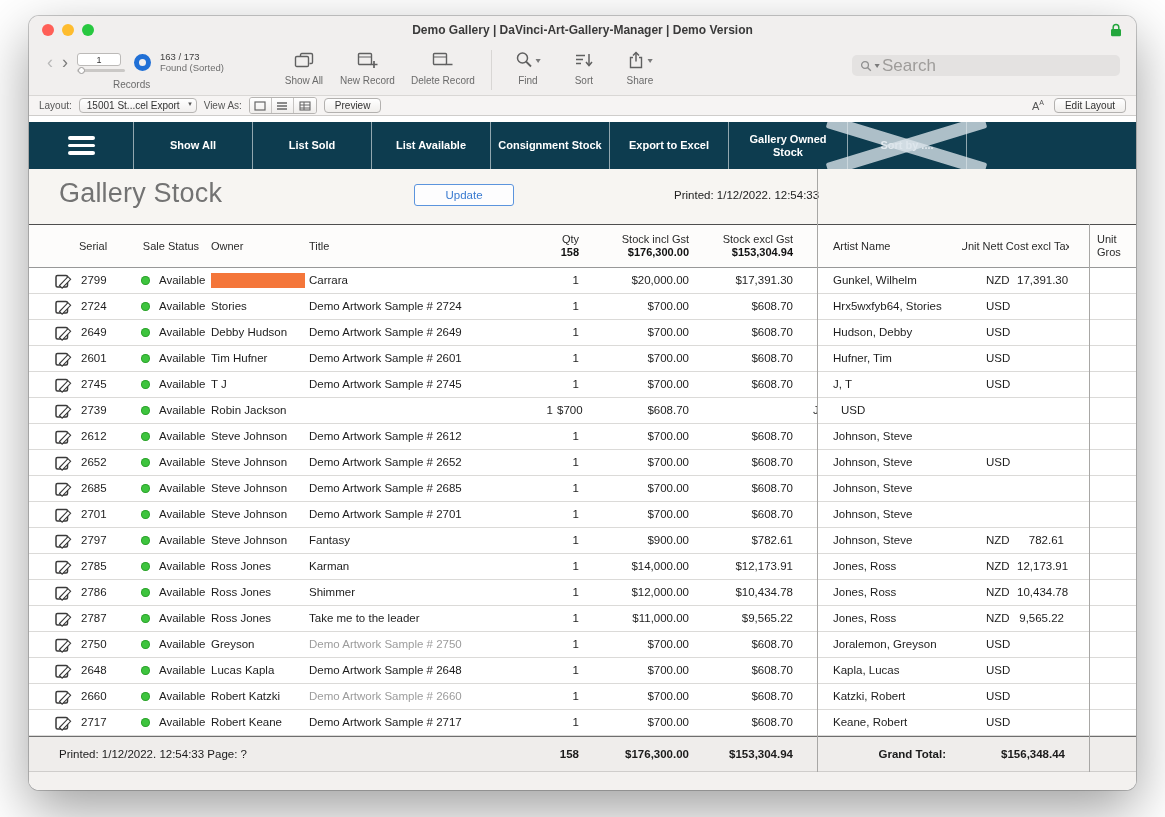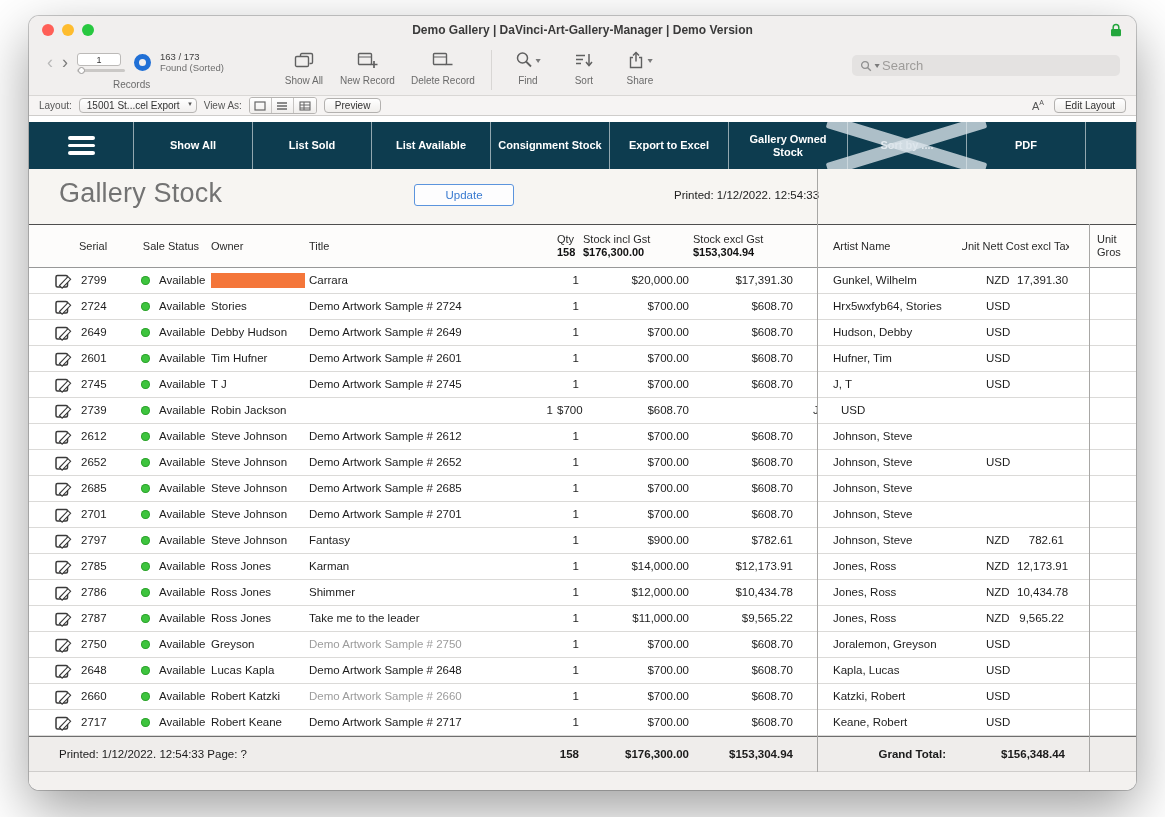--- a/index.html
+++ b/index.html
@@ -31,21 +31,21 @@
 .found-text .muted{color:#6d6d6d}
 .rec-label{font-size:10px;color:#6b6b6b;margin-top:4px;margin-left:66px}
 .tools{display:flex;align-items:flex-start;margin-left:52px}
 .tool{display:flex;flex-direction:column;align-items:center;min-width:56px;padding:0 8px}
 .tool-ico{height:22px;display:flex;align-items:center;gap:3px}
 .tool-label{font-size:10px;color:#6b6b6b;margin-top:4px;white-space:nowrap}
 .caret{font-size:8px;color:#7a7a7a;transform:scaleX(1.3)}
 .tb-sep{width:1px;height:40px;background:#d8d6d4;margin:1px 8px 0}
 .tb-spacer{flex:1}
 .search-field{margin-top:6px;width:268px;height:21px;background:#e4e2e1;border-radius:5px;display:flex;align-items:center;padding:0 8px;gap:3px}
-.search-field input{flex:1;border:none;outline:none;background:transparent;font-size:13px;color:#555;font-family:"Liberation Sans",sans-serif}
+.search-field input{flex:1;border:none;outline:none;background:transparent;font-size:17px;color:#555;font-family:"Liberation Sans",sans-serif}
 .search-field input::placeholder{color:#9e9c9a}
 
 
 .layoutbar{height:20px;background:#f6f4f3;border-bottom:1px solid #cfcdcb;display:flex;align-items:center;padding:0 10px;gap:7px;flex:0 0 auto}
 .lb-label{font-size:10px;color:#555}
 .lb-select{font-size:10px;color:#333;background:linear-gradient(#fff,#f1efee);border:1px solid #b7b5b3;border-radius:4px;padding:1px 16px 1px 7px;position:relative;white-space:nowrap}
 .lb-select .dd{position:absolute;right:4px;top:1px;font-size:7px;color:#555}
 .viewas{display:flex;border:1px solid #b7b5b3;border-radius:3px;overflow:hidden}
 .viewas span{width:22px;height:15px;display:flex;align-items:center;justify-content:center;background:linear-gradient(#fff,#f0eeec);border-right:1px solid #c6c4c2}
 .viewas span:last-child{border-right:none}
@@ -71,21 +71,21 @@
 .rep-head{height:55px;background:#f7f5f2;position:relative}
 .rep-title{position:absolute;left:30px;top:9px;font-size:27px;font-weight:500;color:#737373;letter-spacing:.2px}
 .update-btn{position:absolute;left:385px;top:15px;width:100px;height:22px;font-size:11.5px;color:#3a7bd0;
   border:1.5px solid #5b94dd;border-radius:3px;background:#fdfdfe;font-family:"Liberation Sans",sans-serif;cursor:pointer}
 .rep-printed{position:absolute;left:645px;top:20px;font-size:11.5px;color:#222}
 
 .grid{display:grid;grid-template-columns:28px 58px 72px 100px 250px 26px 110px 104px 20px 145px 55px 52px 20px 44px;padding-left:20px}
 .thead{height:44px;border-top:1px solid #4e4e4e;border-bottom:1px solid #989898;background:#fdfcfb}
 .hc{display:flex;flex-direction:column;justify-content:center;font-size:11px;color:#2b2b2b;overflow:hidden;white-space:nowrap}
 .hc.two{gap:0;line-height:13px}
-.hc.right{padding-right:4px}
+.hc.right{align-items:flex-end;padding-right:4px}
 .hc.center{align-items:center}
 .hc b{font-weight:700;color:#111}
 .h-serial{padding-left:2px}
 .h-owner{padding-left:4px}
 .h-title{padding-left:2px}
 .h-artist{padding-left:16px}
 .h-gros{padding-left:8px;line-height:12px}
 
 .trow{height:26px;background:#fff;border-bottom:1px solid #dbdad8}
 .trow .cell{font-size:11.5px;color:#1d1d1d;line-height:25px;white-space:nowrap;overflow:hidden}
@@ -279,21 +279,20 @@
           <span></span>
           <span></span>
         </div>
       <div class="nav-item">Show All</div>
       <div class="nav-item">List Sold</div>
       <div class="nav-item">List Available</div>
       <div class="nav-item">Consignment Stock</div>
       <div class="nav-item">Export to Excel</div>
       <div class="nav-item">Gallery Owned Stock</div>
       <div class="nav-item">Sort by ....</div>
-      <div class="nav-item">PDF</div>
       <div class="nav-fill"></div>
       <div class="nav-x">
           <i class="a"></i>
           <i class="b"></i>
         </div>
     </div>
 
     <div class="report">
       <div class="rep-head">
         <div class="rep-title">Gallery Stock</div>

